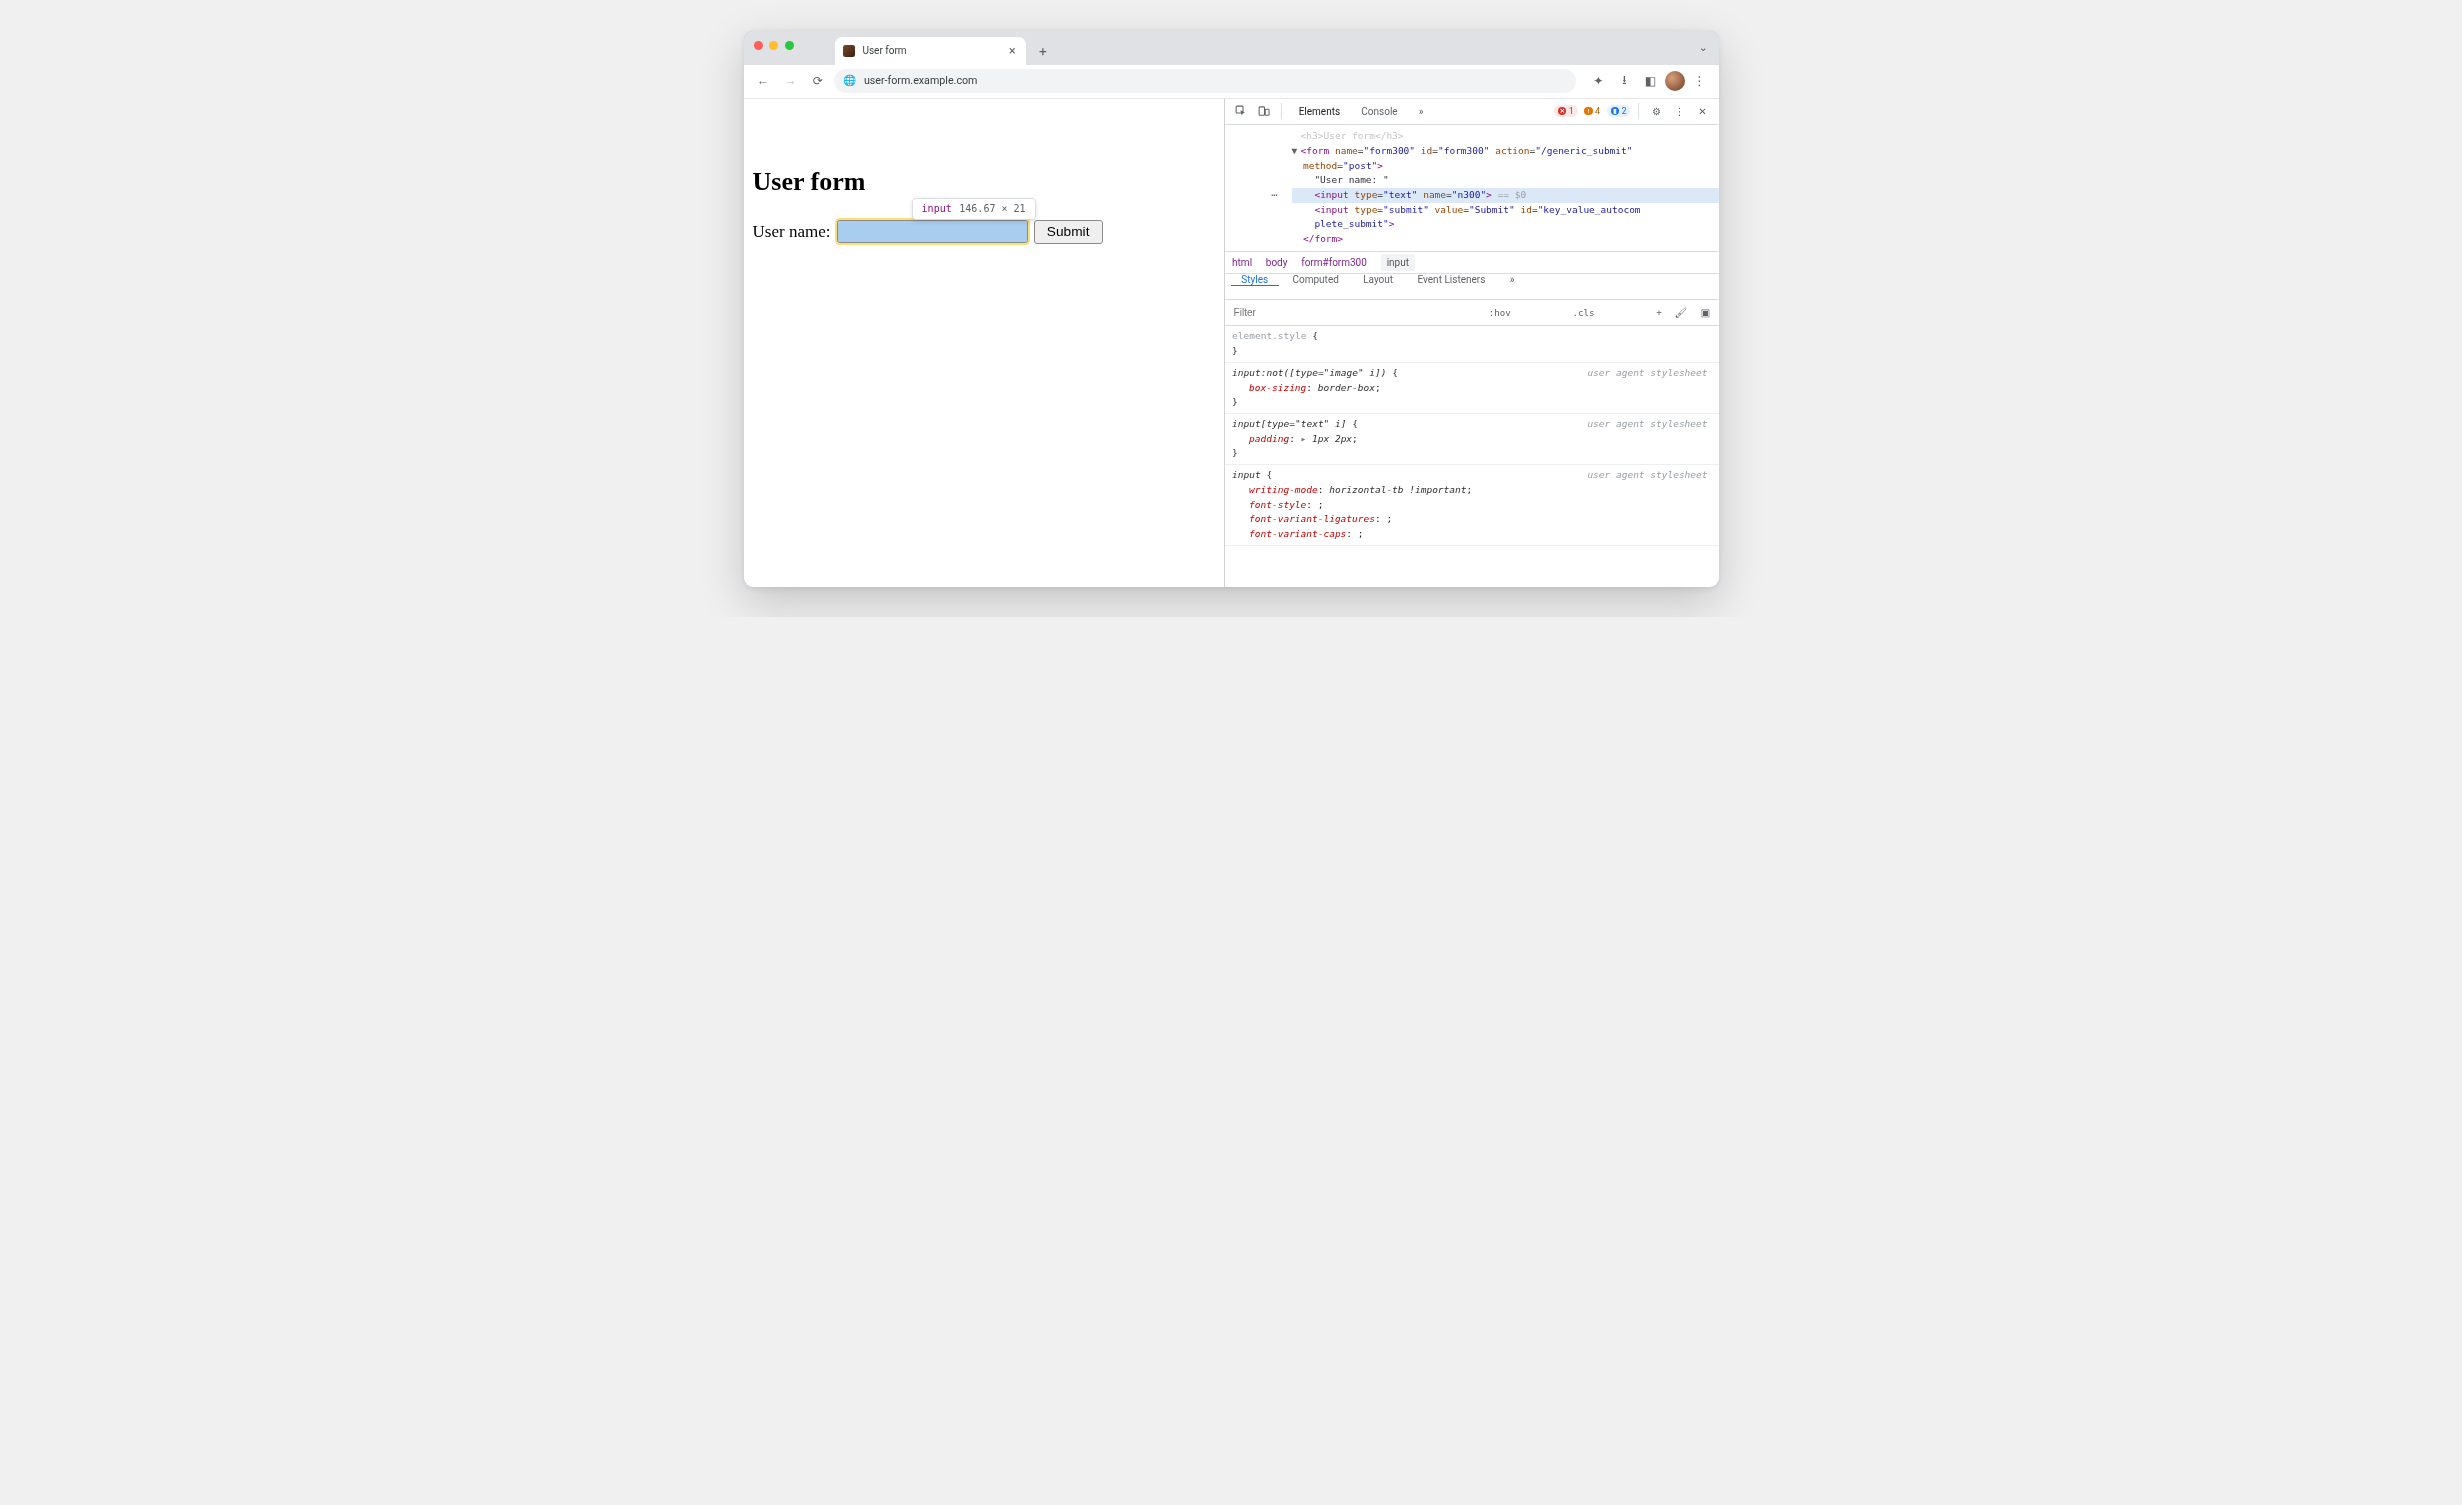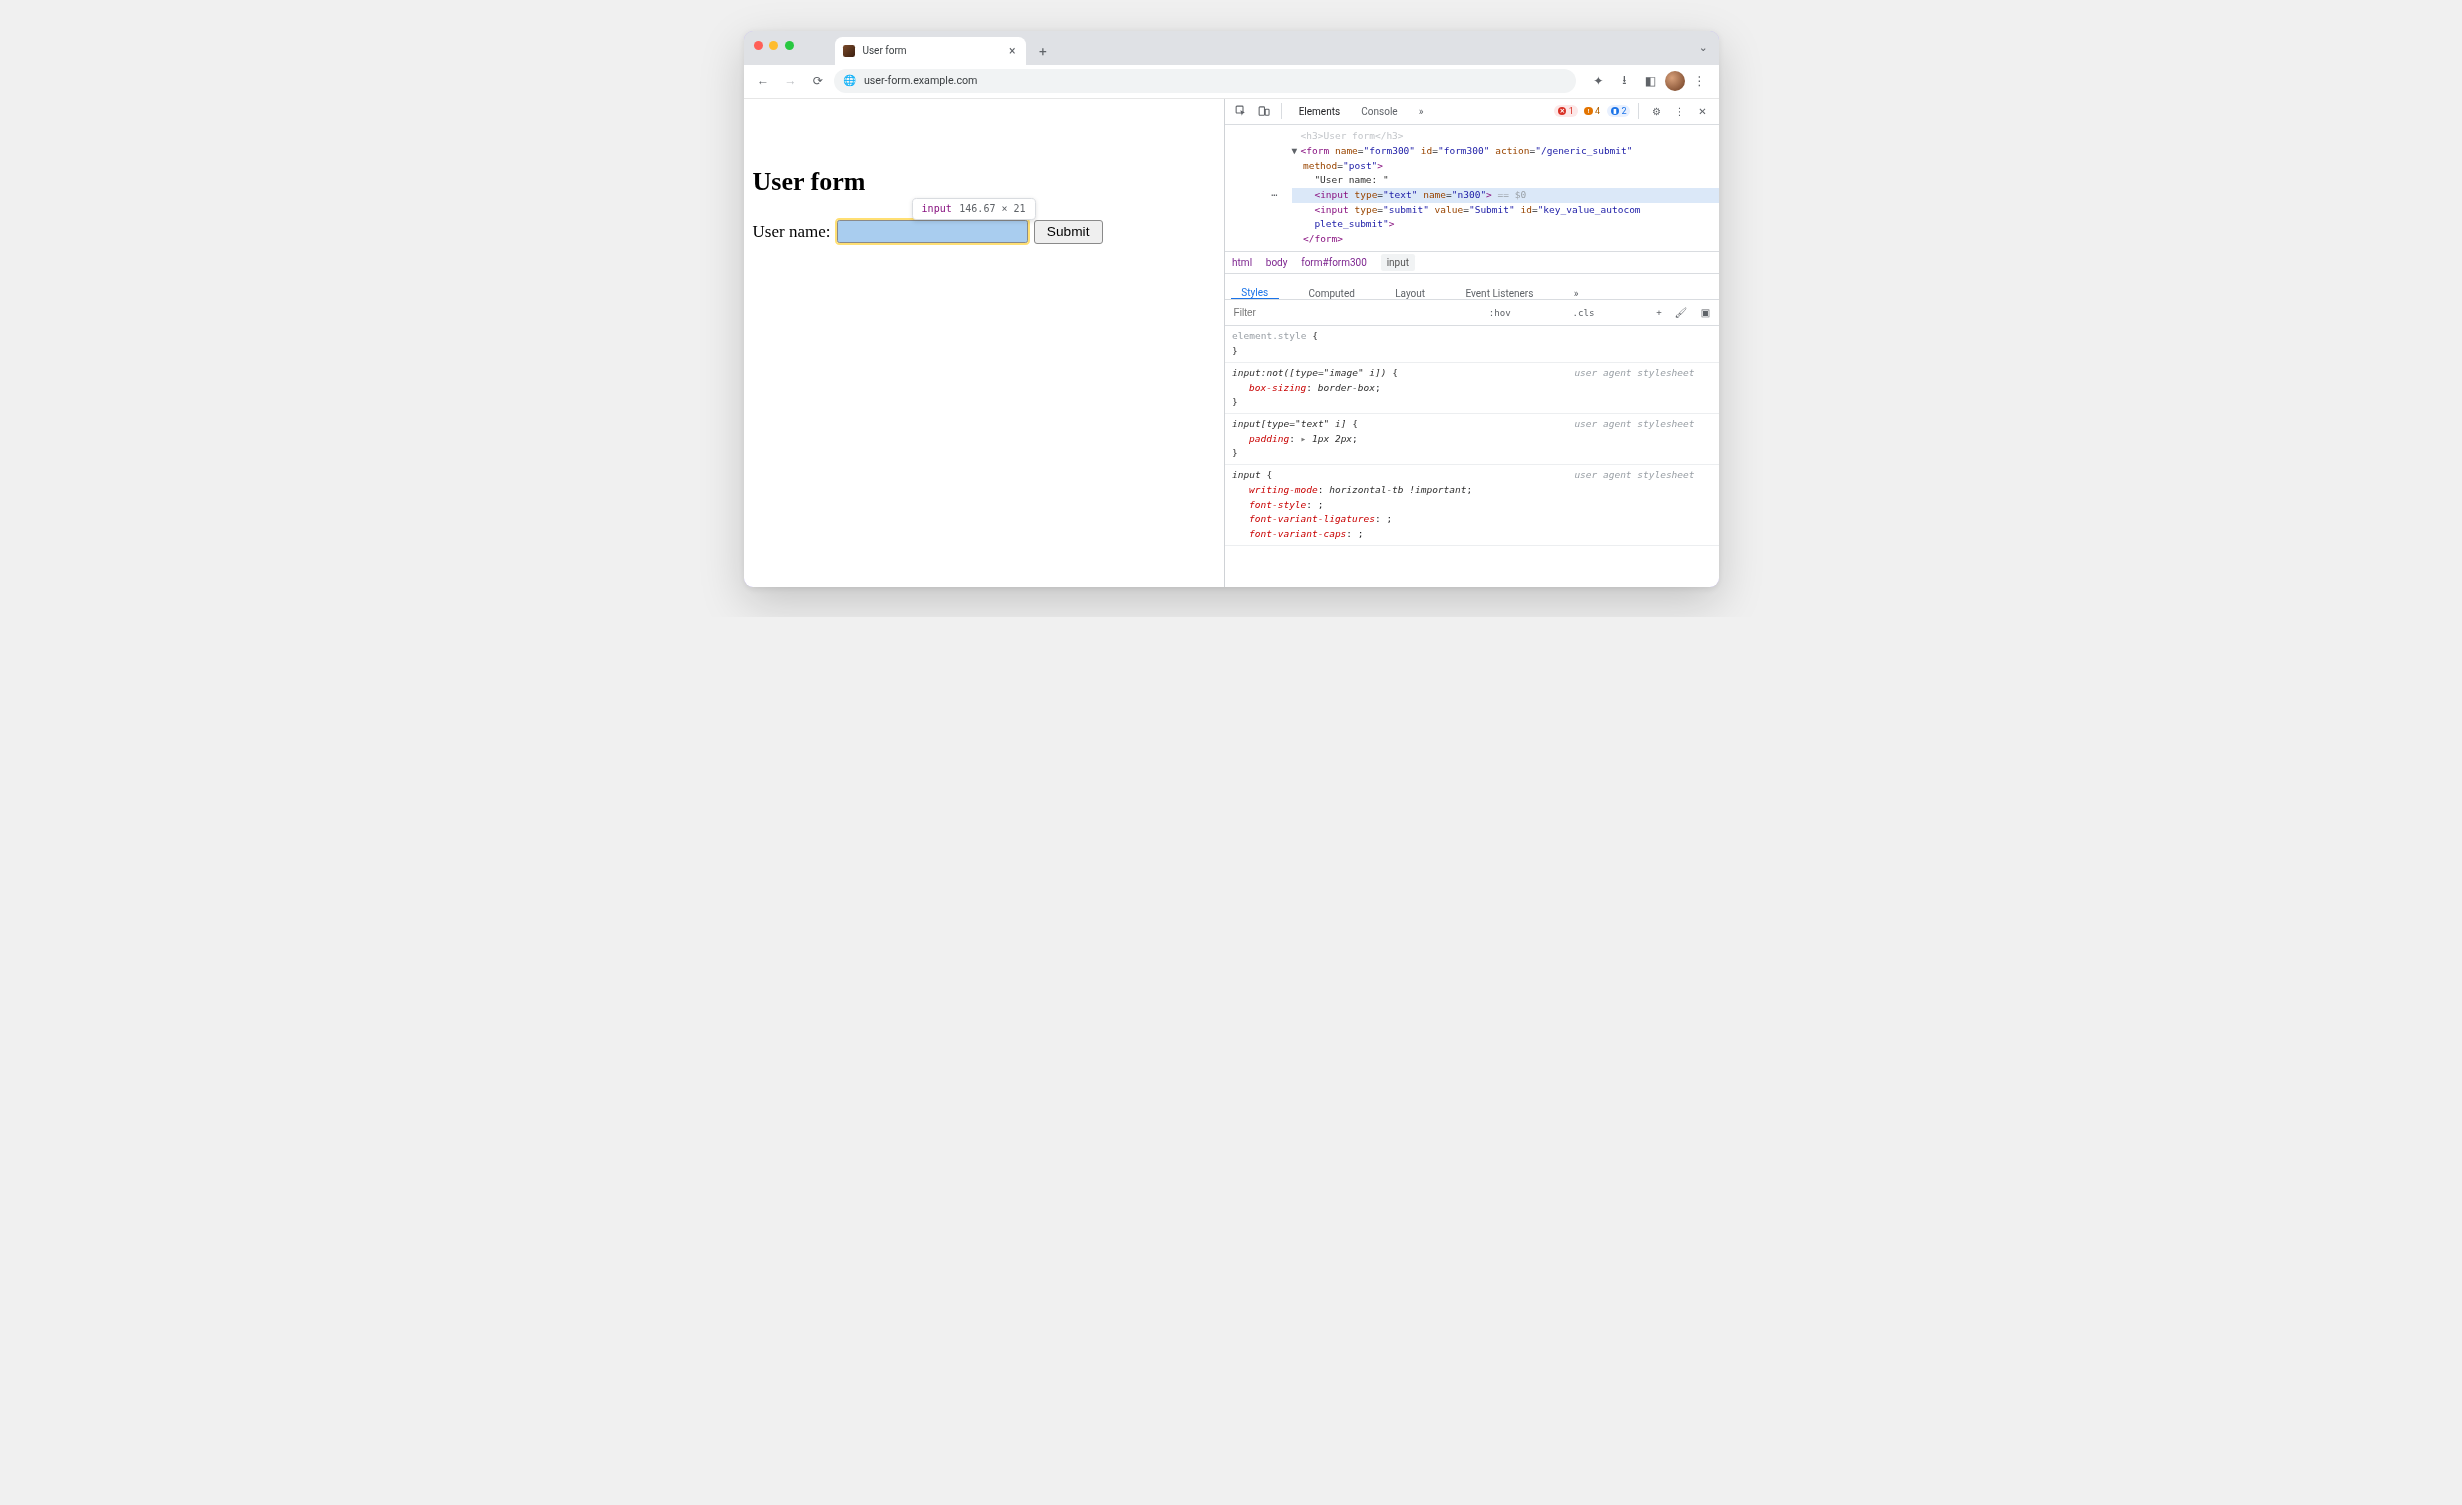--- a/index.html
+++ b/index.html
@@ -138,30 +138,30 @@
   .text-node{color:#303030;}
   .dom-tree .selected{background:#dbe8f8; position:relative;}
   .dom-tree .selected::before{content:"⋯";position:absolute;left:-20px;color:#5f6368;}
   .dom-tree .sel-suffix{color:#9aa0a6;}
   .tree-arrow{color:#5f6368;display:inline-block;width:9.1px;}
   
   .dt-breadcrumb{border-top:0.8px solid #d9dce0;border-bottom:0.8px solid #d9dce0;height:23px;display:flex;align-items:center;padding:0 7.6px;gap:13.7px;font-size:10px;}
   .dt-breadcrumb span{color:#7d258f;cursor:pointer;}
   .dt-breadcrumb span.sel{background:#f1f3f4;color:#555;padding:3px 6.1px;border-radius:2.3px;}
   
-  .styles-tabs{height:26px;border-bottom:0.8px solid #d9dce0;display:flex;align-items:flex-end;padding:0 6.1px;gap:19px;}
+  .styles-tabs{height:26px;border-bottom:0.8px solid #d9dce0;display:flex;align-items:flex-start;padding:0 6.1px;gap:3px;}
   .styles-tabs .stab{padding:0 10.7px;display:flex;align-items:center;color:#5f6368;cursor:pointer;font-size:10px;}
   .styles-tabs .stab.active{color:#1a73e8;border-bottom:1.5px solid #1a73e8;}
   .styles-toolbar{height:26px;border-bottom:0.8px solid #d9dce0;display:flex;align-items:center;padding:0 3px;gap:4.6px;}
   .filter-input{flex:1;border:none;background:transparent;font-size:10px;color:#5f6368;padding:0 6.1px;outline:none;}
   .st-action{font-family:Menlo,Consolas,monospace;color:#5f6368;font-size:9.1px;padding:0 4.6px;cursor:pointer;margin-left:48px;}
   
   .rules{flex:1;overflow:hidden;font-family:Menlo,Consolas,monospace;font-size:9.5px;}
   .rule{padding:3px 7.6px;border-bottom:0.8px solid #eceef0;line-height:1.55;position:relative;}
-  .rule .src{position:absolute;right:24px;top:3px;color:#9aa0a6;font-style:italic;}
+  .rule .src{position:absolute;right:11px;top:3px;color:#9aa0a6;font-style:italic;}
   .selector{color:#303030;font-style:italic;}
   .prop{color:#c80000;font-style:italic;}
   .val{color:#303030;font-style:italic;}
   .brace{color:#303030;}
   .indent{padding-left:17px;}
   .gray{color:#9aa0a6;margin-top:20px;}
   .disclosure{color:#777;}
 </style>
 </head>
 <body>

